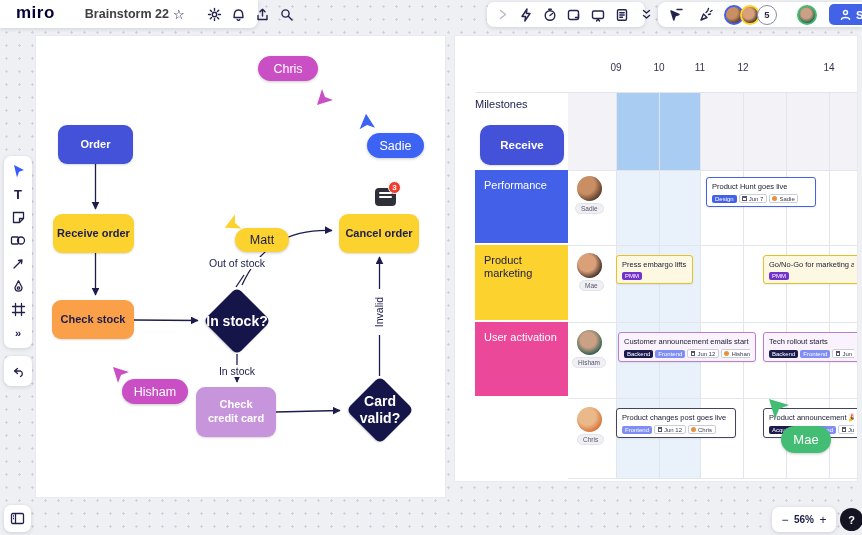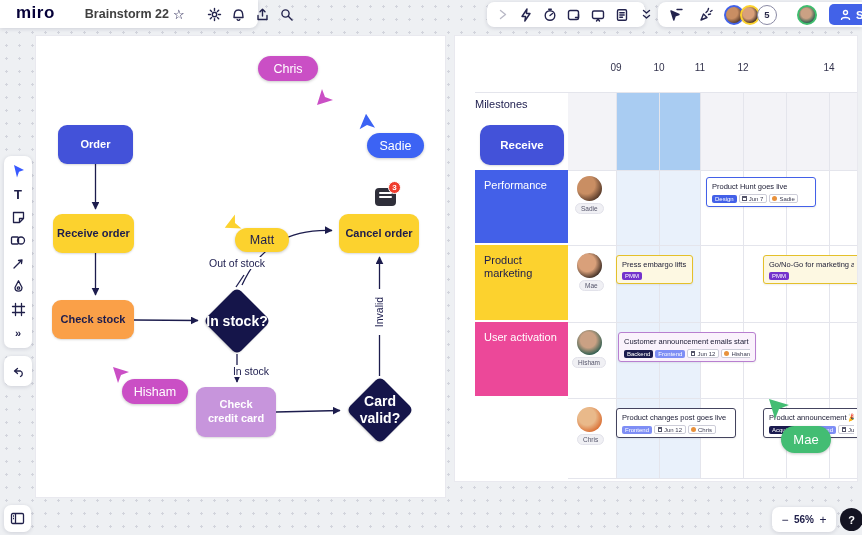--- a/index.html
+++ b/index.html
@@ -86,21 +86,21 @@
     <div class="fnode dark" style="left: 16px; top: 264px; width: 82px; height: 39px; background-color: rgb(250, 160, 72);">Check stock</div>
     <div class="fnode dark" style="left: 303px; top: 178px; width: 80px; height: 39px; background-color: rgb(252, 210, 46);">Cancel order</div>
     <div class="fnode" style="left: 160px; top: 351px; width: 80px; height: 50px; padding: 0px 9px; background-color: rgb(199, 149, 220);">Check credit card</div>
 
     <div class="diamond" style="left: 177px; top: 261px; background-color: rgb(21, 21, 74);"></div>
     <div class="dlabel" style="left:169px;top:272px;width:64px;height:26px;">In stock?</div>
     <div class="diamond" style="left: 320px; top: 350px; background-color: rgb(21, 21, 74);"></div>
     <div class="dlabel" style="left:322px;top:360px;width:44px;height:28px;">Card valid?</div>
 
     <div class="elabel" style="left:152px;top:221px;width:98px;">Out of stock</div>
-    <div class="elabel" style="left:184px;top:329px;width:62px;">In stock</div>
+    <div class="elabel" style="left:170px;top:329px;width:62px;">In stock</div>
     <div class="elabel" style="left:320px;top:270px;width:46px;transform:rotate(-90deg);">Invalid</div>
 
     <div class="comment" style="left:339px;top:152px;">
         <i></i>
         <i></i>
       </div>
     <div class="cbadge" style="left: 352px; top: 145px; background-color: rgb(240, 61, 46);">3</div>
 
     <svg class="cursor-tri" width="18" height="18" style="left:280px;top:52px;transform:rotate(-90deg);">
         <polygon points="1,1 17,6 9,9 6,17" fill="#ca4fc5"></polygon>
@@ -203,20 +203,32 @@
             <i class="cal"></i>
             <span>Jun 12</span>
           </span>
         <span class="chip">
             <i class="pdot"></i>
             <span>Hisham</span>
           </span>
       </div>
     </div>
 
+    <div class="card" style="left:308px;top:296px;width:97px;border-color:#b87fd0;background:#faf2fc;">
+      <div class="card-title">Tech rollout starts</div>
+      <div class="card-tags">
+        <span class="badge" style="background-color: rgb(27, 27, 79);">Backend</span>
+        <span class="badge" style="background-color: rgb(126, 142, 245);">Frontend</span>
+        <span class="chip">
+            <i class="cal"></i>
+            <span>Jun 16</span>
+          </span>
+
+      </div>
+    </div>
 
     <div class="card" style="left:161px;top:372px;width:120px;">
       <div class="card-title">Product changes post goes live</div>
       <div class="card-tags">
         <span class="badge" style="background-color: rgb(126, 142, 245);">Frontend</span>
         <span class="chip">
             <i class="cal"></i>
             <span>Jun 12</span>
           </span>
         <span class="chip">

